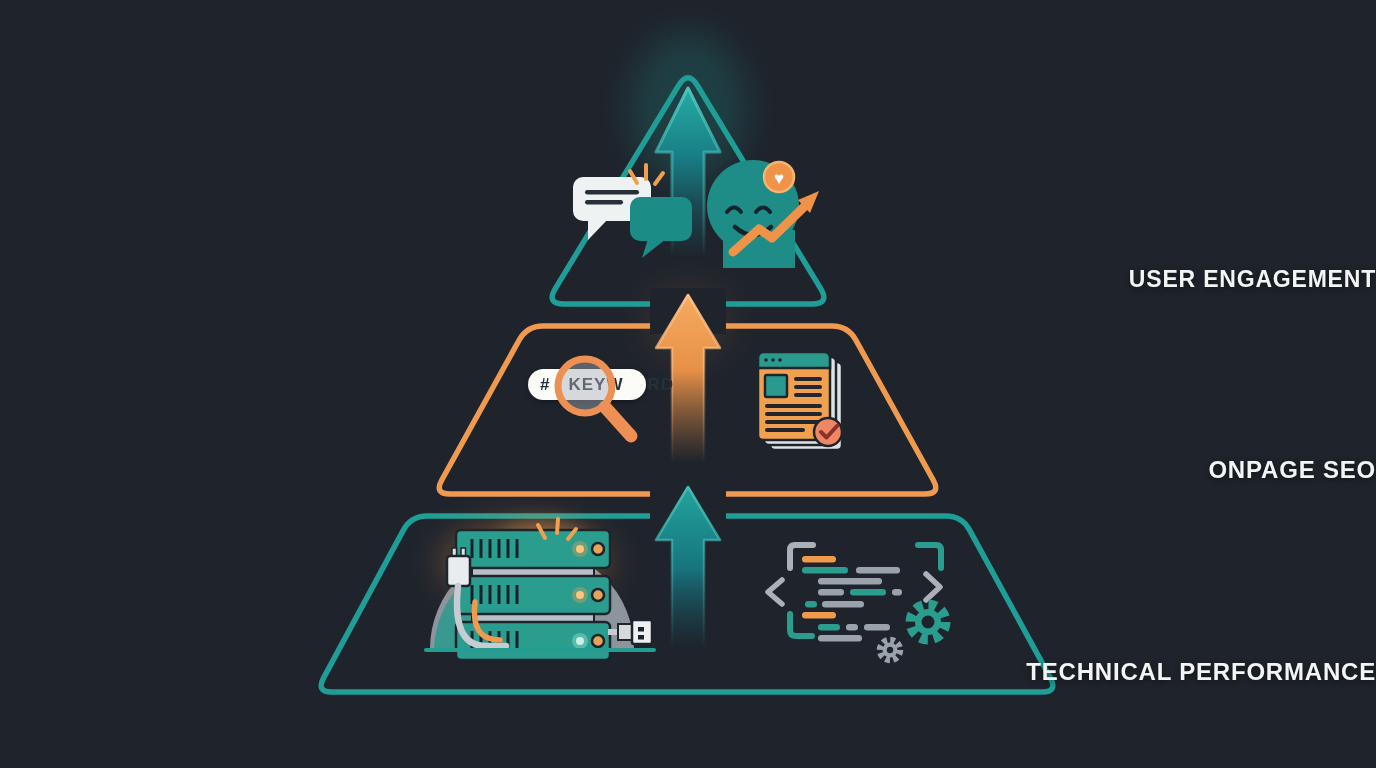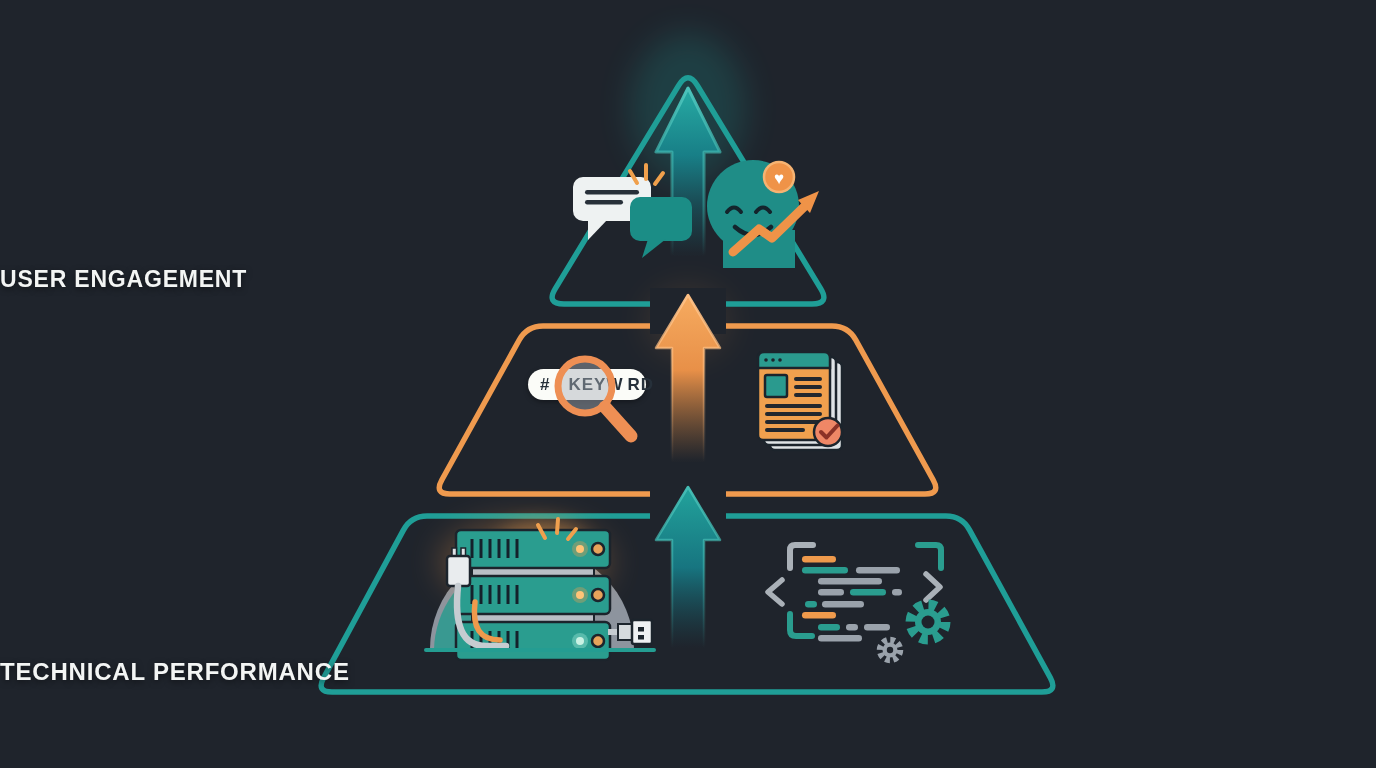--- a/index.html
+++ b/index.html
@@ -3,37 +3,37 @@
 <meta charset="utf-8">
 <style>
   html,body { margin:0; padding:0; background:#14181d; }
   .canvas {
     position:relative; width:1376px; height:768px; overflow:hidden;
     background:#1f242c;
     font-family:"Liberation Sans", sans-serif;
   }
   .layer-svg { position:absolute; left:0; top:0; z-index:1; }
   .tier-label {
-    position:absolute; left:0; right:0; text-align:left; z-index:4;
+    position:absolute; left:0; right:0; text-align:right; z-index:4;
     color:#f3f5f4; font-weight:700; letter-spacing:0.8px;
     text-shadow:0 2px 6px rgba(0,0,0,.5);
   }
   .label-top    { top:266px; font-size:23px; }
   .label-mid    { top:456px; font-size:24px; }
   .label-bottom { top:658px; font-size:24px; }
   .keyword-pill {
     position:absolute; left:528px; top:369px; width:118px; height:31px; z-index:2;
     background:#fbfcf8; border-radius:17px;
     display:flex; align-items:center;
     color:#26303a; font-weight:700; font-size:17px;
     box-shadow:0 2px 5px rgba(0,0,0,.35);
   }
   .kp-hash  { margin-left:12px; }
   .kp-left  { margin-left:19px;  letter-spacing:1px; }
-  .kp-right { margin-left:4px; letter-spacing:1px; }
+  .kp-right { margin-left:24px; letter-spacing:1px; }
   .magnifier-svg { position:absolute; left:540px; top:340px; z-index:3; }
 </style>
 </head>
 <body>
 
 <div class="canvas">
 
   <svg class="layer-svg" width="1376" height="768" viewBox="0 0 1376 768">
     <defs>
       <filter id="blur16" x="-60%" y="-60%" width="220%" height="220%">
@@ -247,15 +247,16 @@
     <span class="kp-hash">#</span>
     <span class="kp-left">KEYW</span>
     <span class="kp-right">RD</span>
   </div>
   <svg class="magnifier-svg" width="120" height="125" viewBox="0 0 120 125">
     <circle cx="45" cy="46" r="27" fill="rgba(168,176,184,0.45)" stroke="#ee8f54" stroke-width="7"></circle>
     <line x1="65" y1="67" x2="91" y2="96" stroke="#ee8f54" stroke-width="13" stroke-linecap="round"></line>
   </svg>
 
   <div class="tier-label label-top">USER ENGAGEMENT</div>
+  <div class="tier-label label-mid">ONPAGE SEO</div>
   <div class="tier-label label-bottom">TECHNICAL PERFORMANCE</div>
 
 </div>
 
 </body></html>

